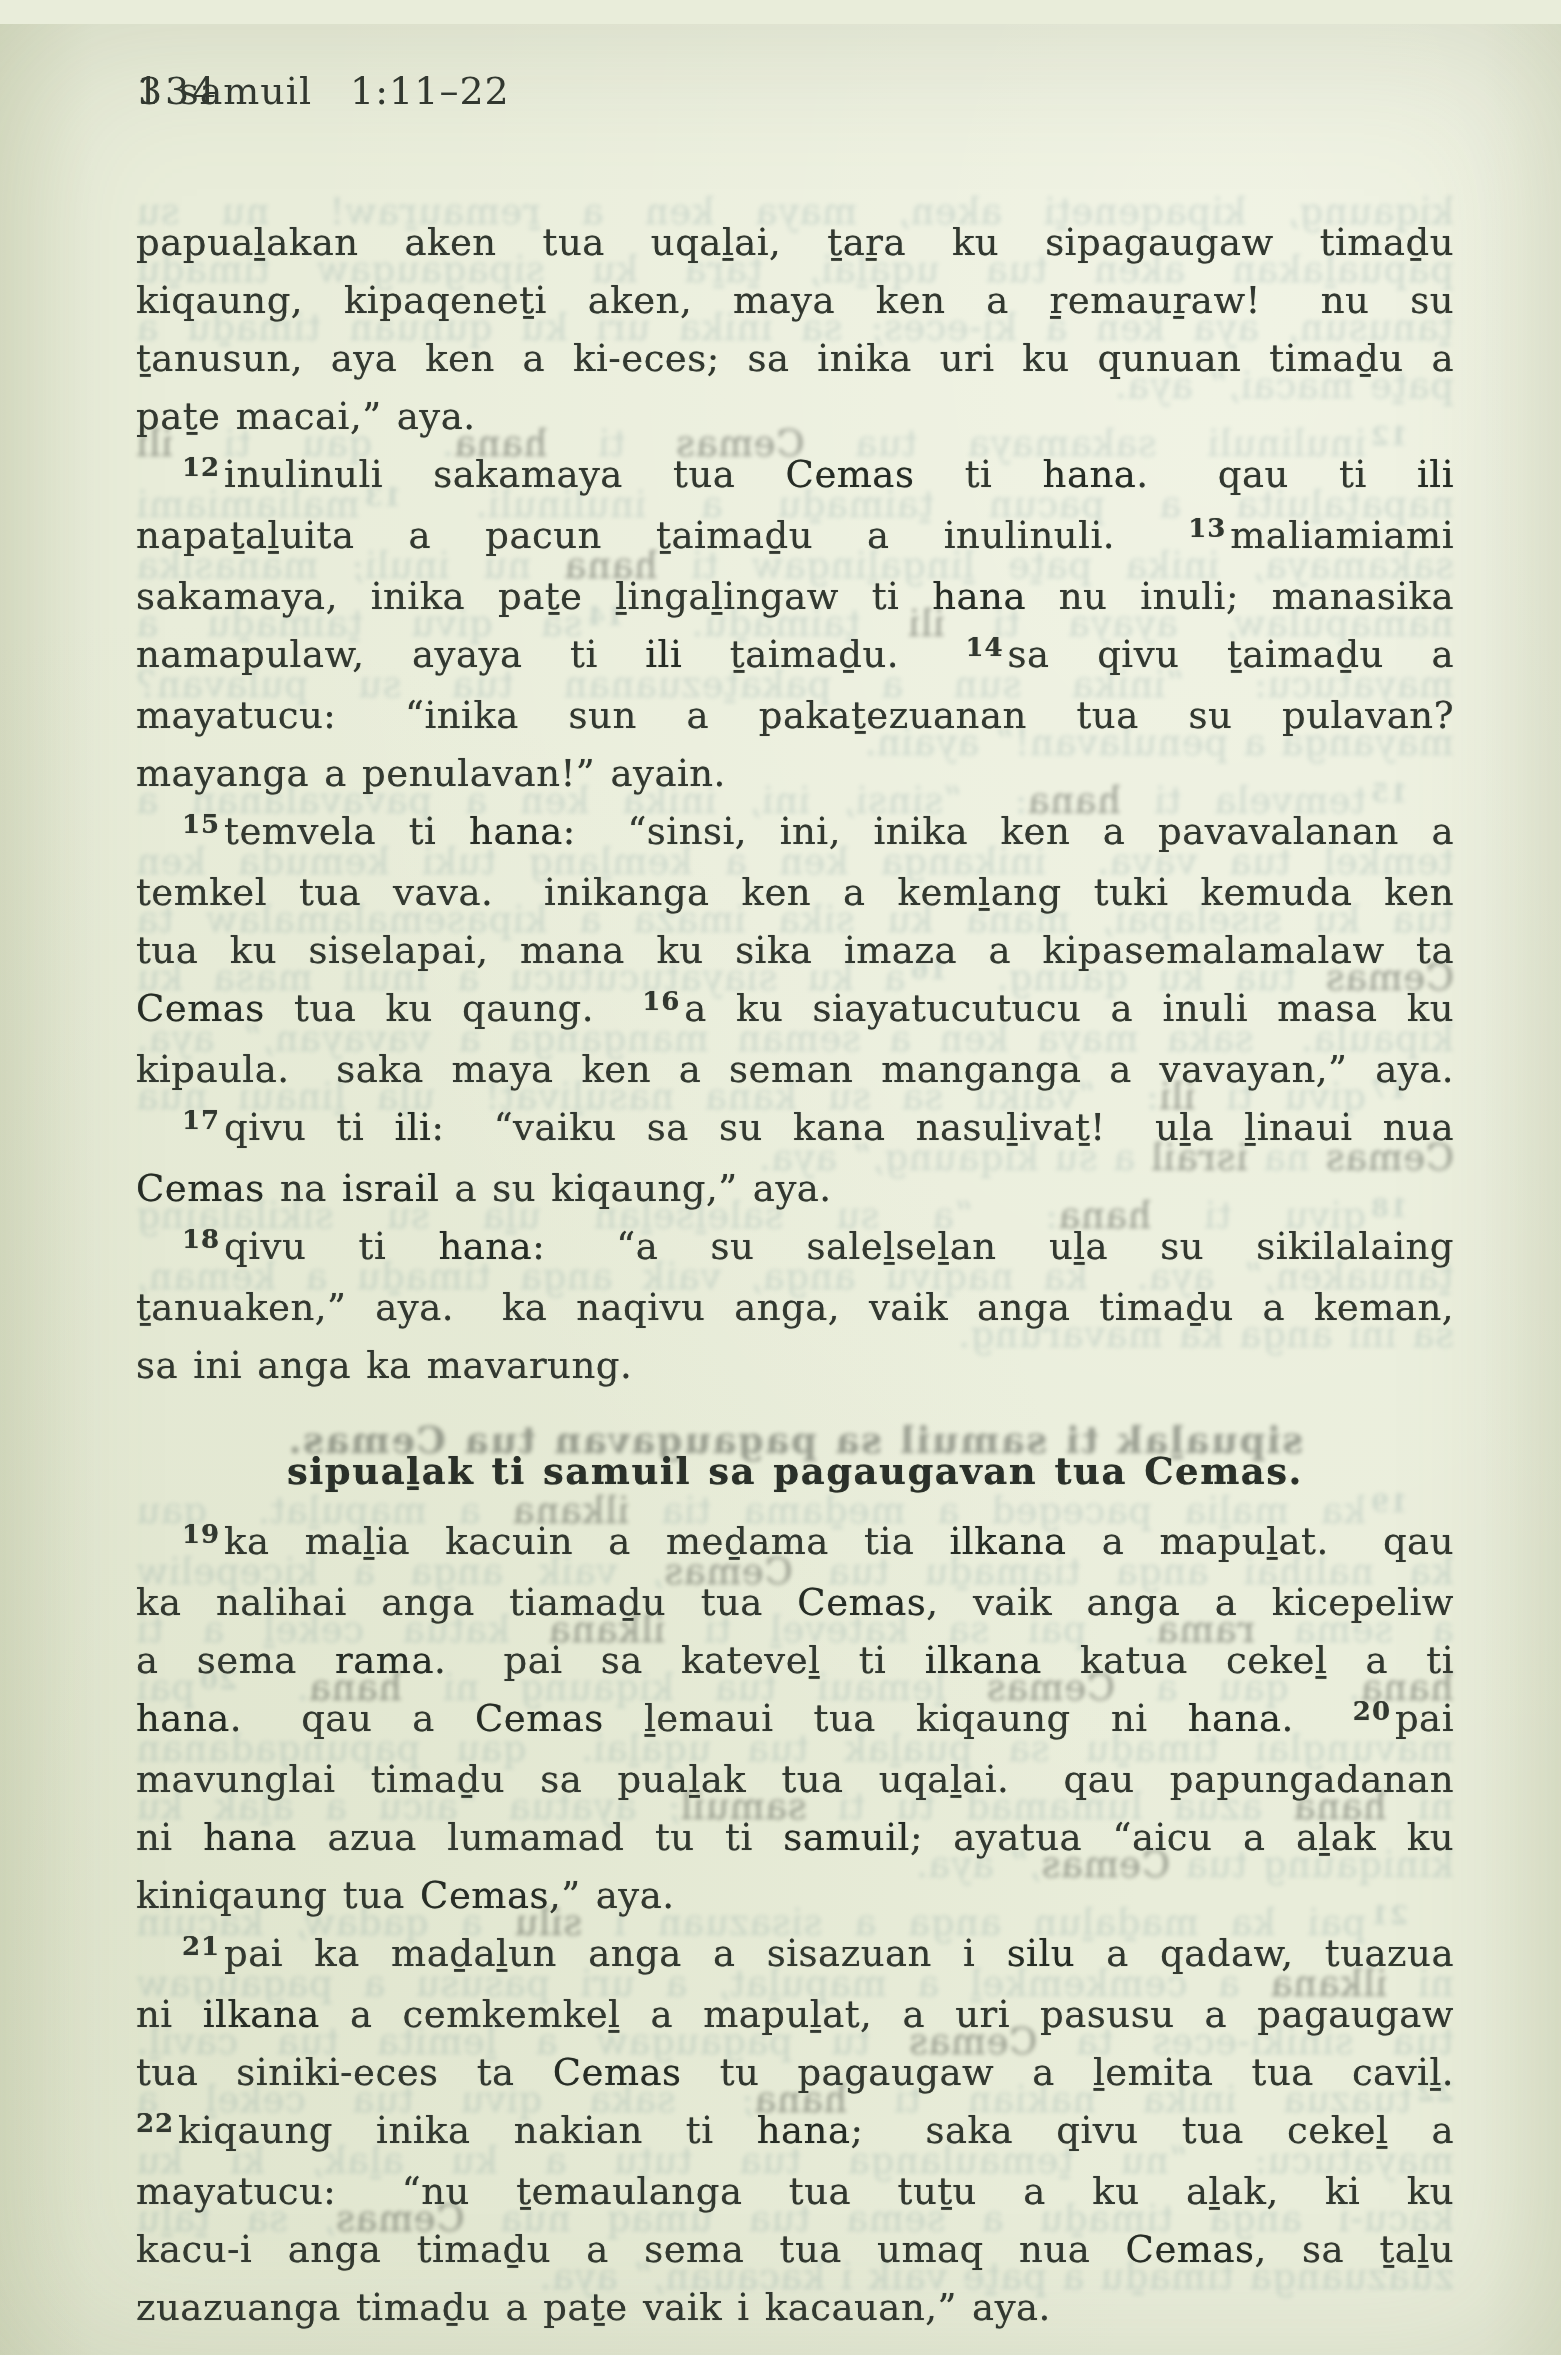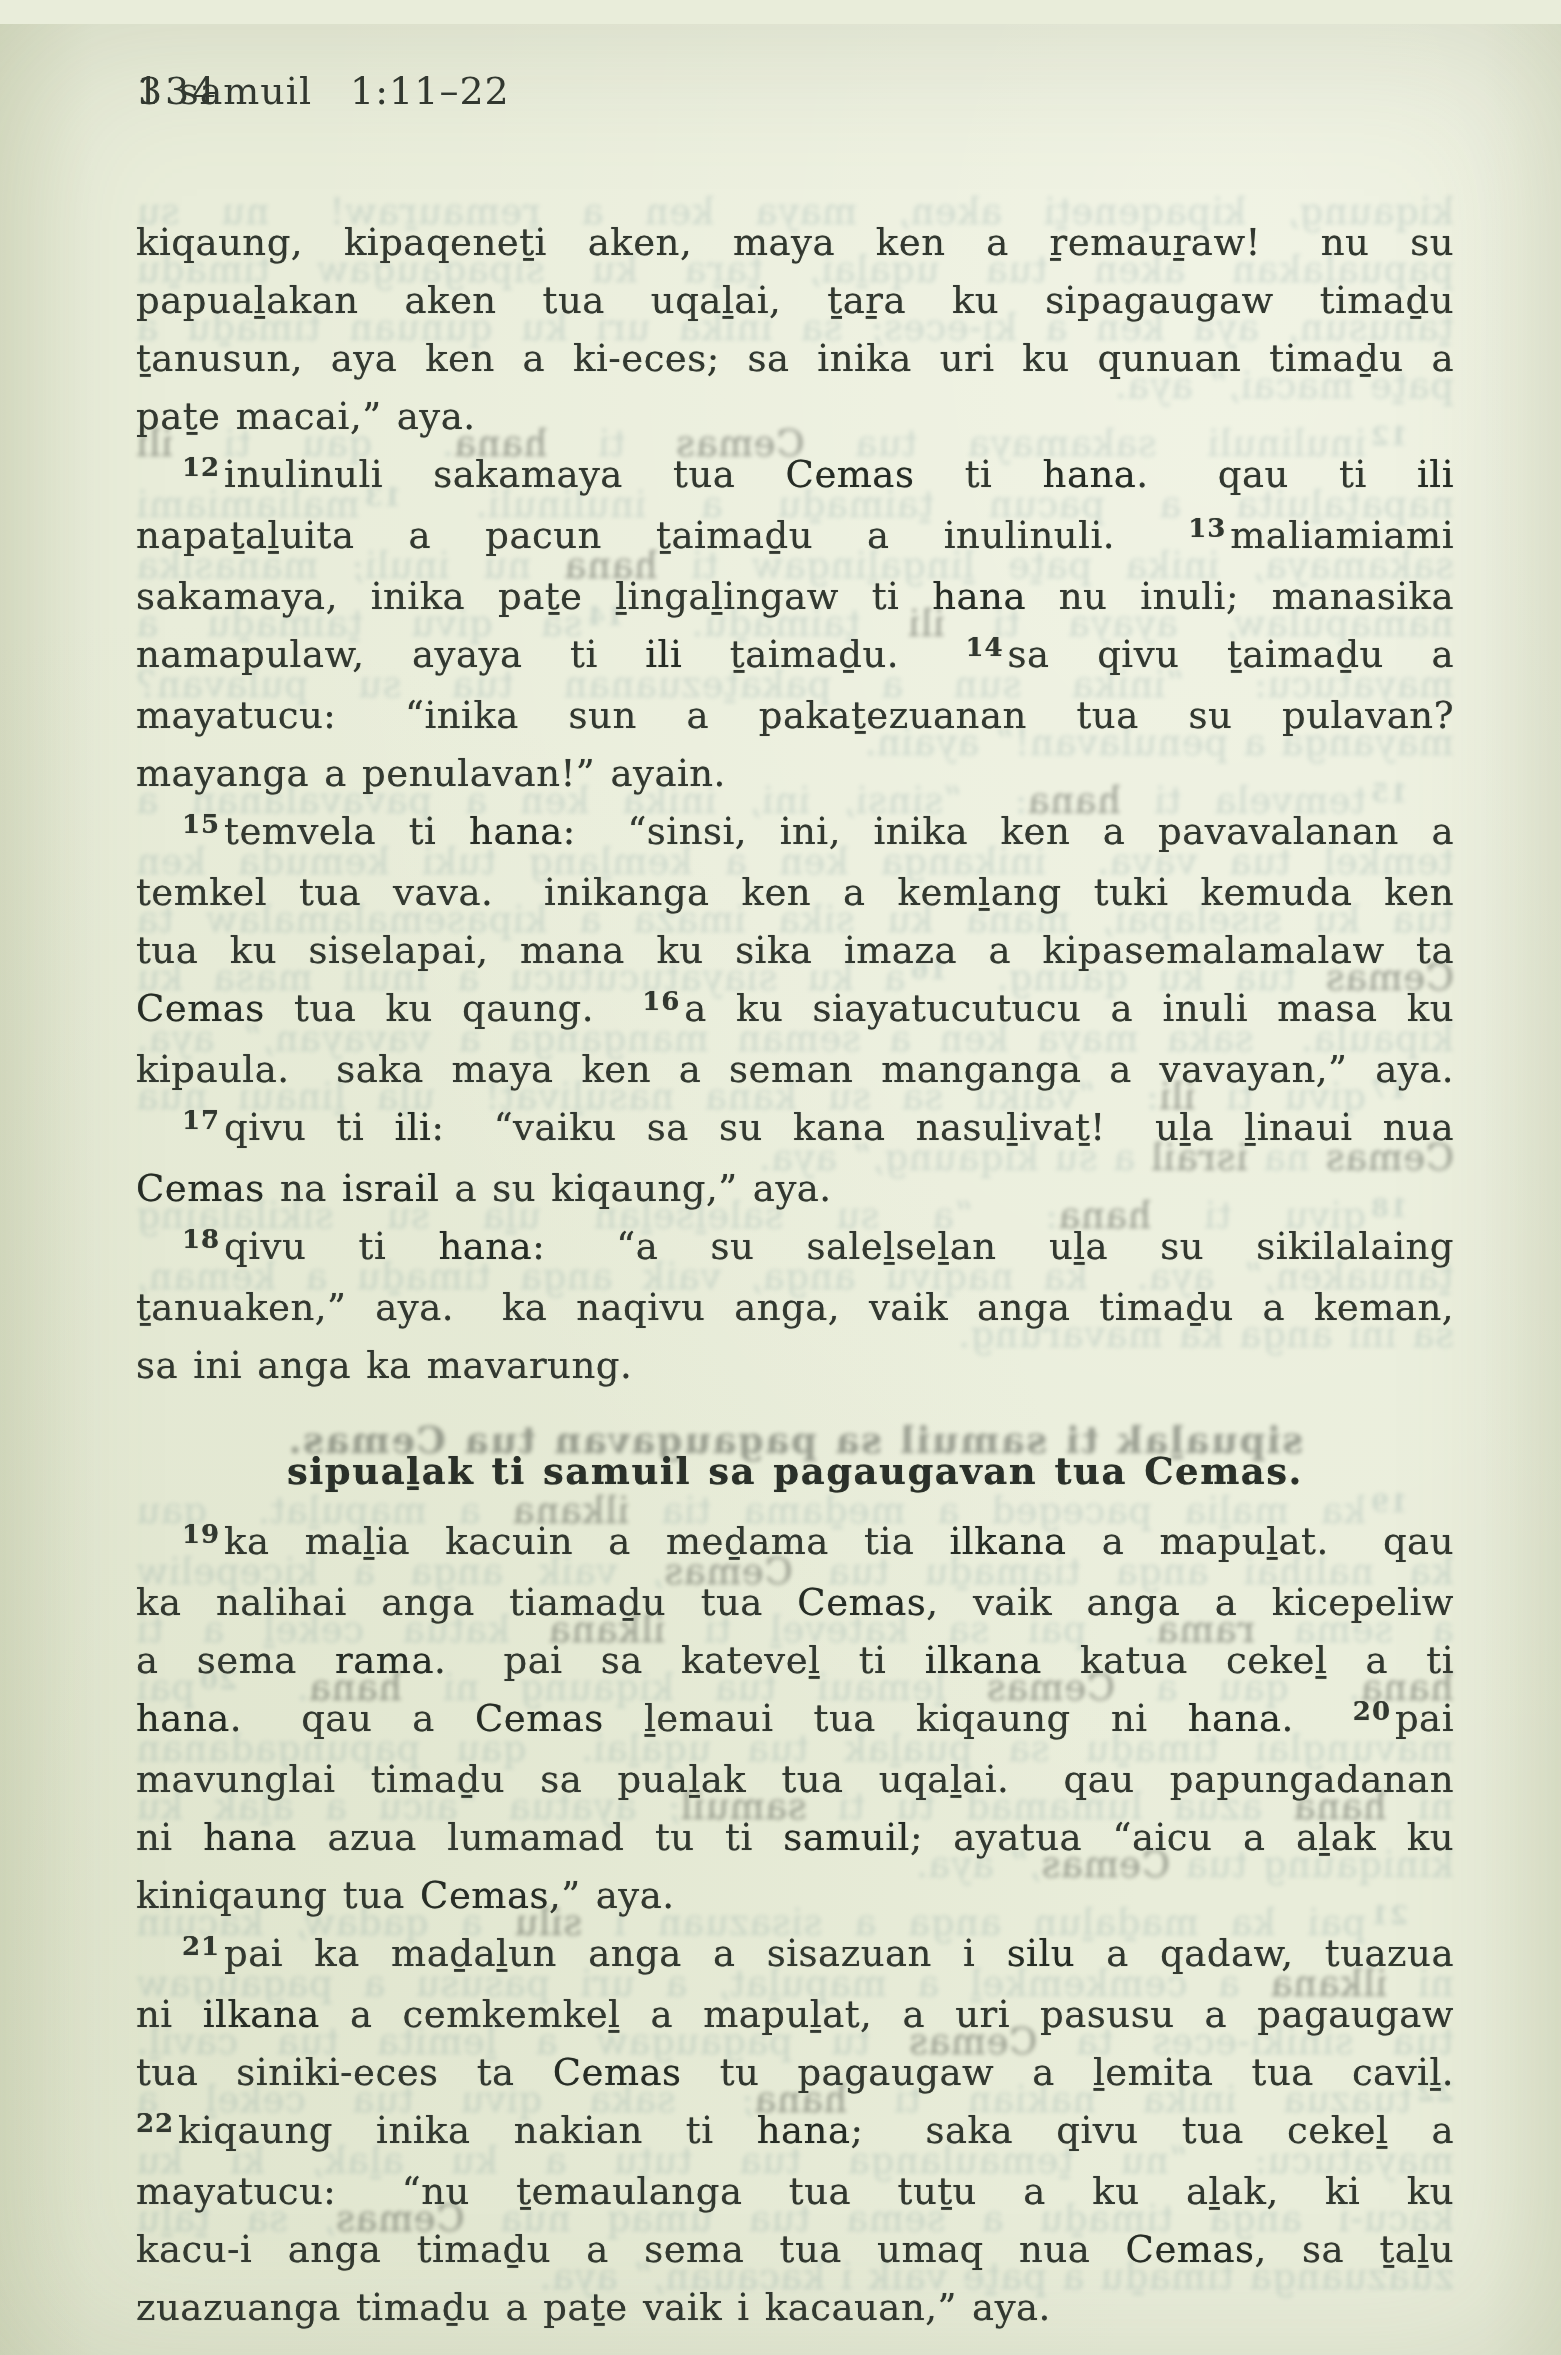--- a/index.html
+++ b/index.html
@@ -142,22 +142,22 @@
         <div class="line"><span>tua siniki-eces ta </span><span class="b">Cemas</span><span> tu pagaugaw a ḻemita tua caviḻ.</span></div>
         <div class="line"><span class="verse">22</span><span>tuazua inika nakian ti </span><span class="b">hana</span><span>;  saka qivu tua cekeḻ a</span></div>
         <div class="line"><span>mayatucu:  “nu ṯemaulanga tua tuṯu a ku aḻak, ki ku</span></div>
         <div class="line"><span>kacu-i anga timaḏu a sema tua umaq nua </span><span class="b">Cemas</span><span>, sa ṯaḻu</span></div>
         <div class="line nojust"><span>zuazuanga timaḏu a paṯe vaik i kacauan,” aya.</span></div>
       </div>
     </div>
 
   <main class="bodytext">
       <div class="para">
+        <div class="line"><span>papuaḻakan aken tua uqaḻai, ṯaṟa ku sipagaugaw timaḏu</span></div>
         <div class="line"><span>kiqaung, kipaqeneṯi aken, maya ken a ṟemauṟaw!  nu su</span></div>
-        <div class="line"><span>papuaḻakan aken tua uqaḻai, ṯaṟa ku sipagaugaw timaḏu</span></div>
         <div class="line"><span>ṯanusun, aya ken a ki-eces; sa inika uri ku qunuan timaḏu a</span></div>
         <div class="line nojust"><span>paṯe macai,” aya.</span></div>
       </div>
       <div class="para indent">
         <div class="line"><span class="verse">12</span><span>inulinuli sakamaya tua </span><span class="b">Cemas</span><span> ti </span><span class="b">hana</span><span>.  qau ti </span><span class="b">ili</span></div>
         <div class="line"><span>napaṯaḻuita a pacun ṯaimaḏu a inulinuli.  </span><span class="verse">13</span><span>maliamiami</span></div>
         <div class="line"><span>sakamaya, inika paṯe ḻingaḻingaw ti </span><span class="b">hana</span><span> nu inuli; manasika</span></div>
         <div class="line"><span>namapulaw, ayaya ti </span><span class="b">ili</span><span> ṯaimaḏu.  </span><span class="verse">14</span><span>sa qivu ṯaimaḏu a</span></div>
         <div class="line"><span>mayatucu:  “inika sun a pakaṯezuanan tua su pulavan?</span></div>
         <div class="line nojust"><span>mayanga a penulavan!” ayain.</span></div>

